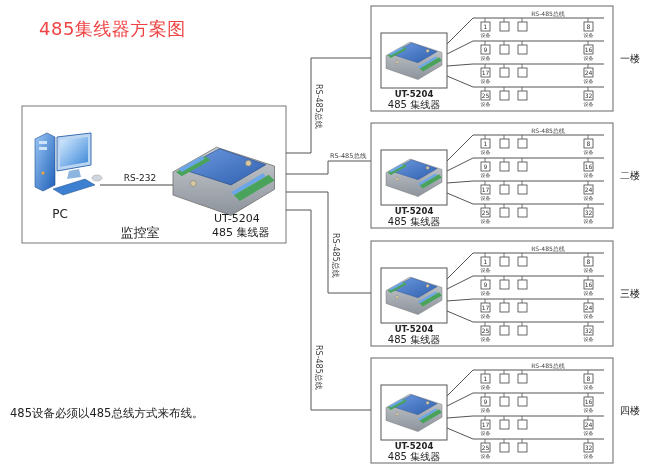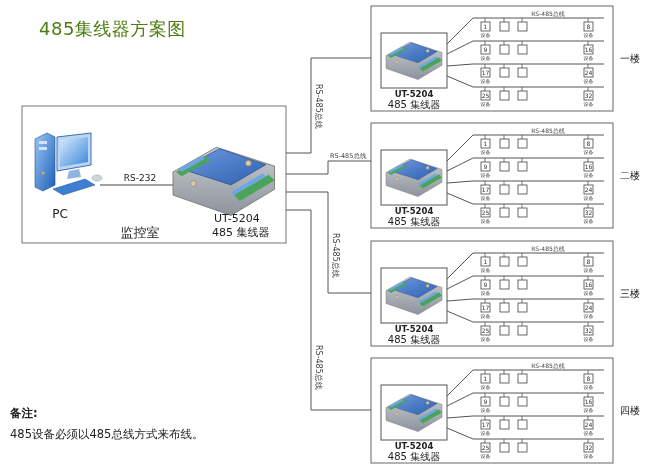--- a/index.html
+++ b/index.html
@@ -1,19 +1,19 @@
 <!DOCTYPE html>
 <html><head>
   <meta charset="utf-8">
   <style>
     html, body { margin: 0; padding: 0; background: #ffffff; }
     body { width: 650px; height: 473px; position: relative; overflow: hidden;
            font-family: "DejaVu Sans", "Liberation Sans", sans-serif; color: #222; }
     #stage { position: absolute; left: 0; top: 0; }
-    .title { position: absolute; left: 39px; top: 17px; font-size: 18px; color: #4d7c0f; letter-spacing: 0.5px; }
+    .title { position: absolute; left: 39px; top: 17px; font-size: 18px; color: #ef4444; letter-spacing: 0.5px; }
     .notes { position: absolute; left: 10px; top: 403px; font-size: 11.5px; line-height: 21px; color: #222; }
     .notes div { white-space: nowrap; }
     .notes .h { font-weight: bold; }
   </style>
 </head>
 <body>
 
 <div class="title">485集线器方案图</div>
 
 <svg id="stage" width="650" height="473" viewBox="0 0 650 473" xmlns="http://www.w3.org/2000/svg">
@@ -340,15 +340,14 @@
         <line x1="588" y1="439" x2="588" y2="443" stroke="#555" stroke-width="0.8"></line>
         <rect x="584" y="443" width="9" height="9" fill="#fff" stroke="#444" stroke-width="0.8"></rect>
         <text x="588.5" y="450" text-anchor="middle" font-size="6" fill="#333">32</text>
         <text x="588.5" y="458" text-anchor="middle" font-size="5" fill="#444">设备</text>
         <text x="630" y="414" text-anchor="middle" font-size="10" fill="#222">四楼</text>
       </g>
     </g>
 </svg>
 
 <div class="notes">
-  <div class="h">备注:</div>
   <div>485设备必须以485总线方式来布线。</div>
 </div>
 
 </body></html>

